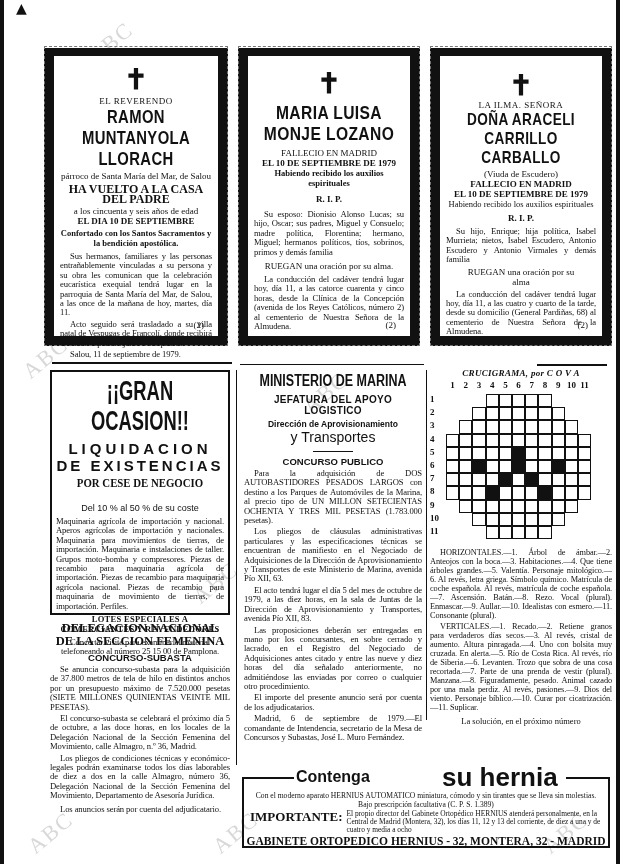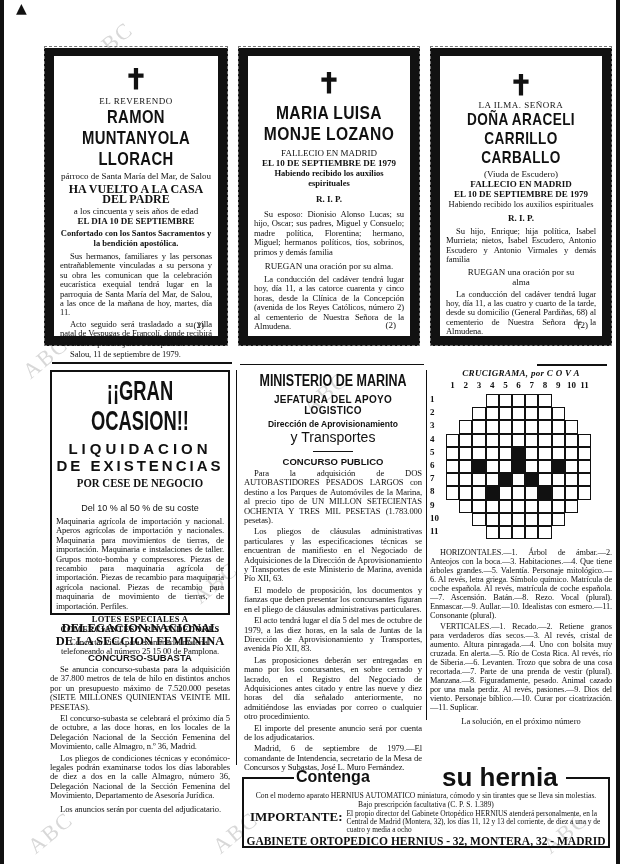--- a/index.html
+++ b/index.html
@@ -133,21 +133,20 @@
 <div class="abs" style="left:244px;top:372px;width:178px;">
   <div class="sans bold center" style="font-size:16px;line-height:18px;transform:scaleX(0.78);margin:0 -20px;">MINISTERIO DE MARINA</div>
   <div class="sans bold center" style="font-size:10px;margin-top:4px;letter-spacing:0.3px;">JEFATURA DEL APOYO LOGISTICO</div>
   <div class="sans center" style="font-size:8.5px;font-weight:bold;margin-top:3px;">Dirección de Aprovisionamiento</div>
   <div class="sans center" style="font-size:14px;">y Transportes</div>
   <div style="width:40px;height:1px;background:#111;margin:6px auto 4px;"></div>
   <div class="sans bold center" style="font-size:9.5px;margin-top:2px;">CONCURSO PUBLICO</div>
   <div class="body-text" style="margin-top:2px;">
     <p>Para la adquisición de DOS AUTOBASTIDORES PESADOS LARGOS con destino a los Parques de Automóviles de la Marina, al precio tipo de UN MILLON SETECIENTAS OCHENTA Y TRES MIL PESETAS (1.783.000 pesetas).</p>
     <p>Los pliegos de cláusulas administrativas particulares y las especificaciones técnicas se encuentran de manifiesto en el Negociado de Adquisiciones de la Dirección de Aprovisionamiento y Transportes de este Ministerio de Marina, avenida Pío XII, 63.</p>
-    <p>El modelo de proposición, los documentos y fianzas que deben presentar los concursantes figuran en el pliego de cláusulas administrativas particulares.</p>
     <p>El acto tendrá lugar el día 5 del mes de octubre de 1979, a las diez horas, en la sala de Juntas de la Dirección de Aprovisionamiento y Transportes, avenida Pío XII, 83.</p>
     <p>Las proposiciones deberán ser entregadas en mano por los concursantes, en sobre cerrado y lacrado, en el Registro del Negociado de Adquisiciones antes citado y entre las nueve y diez horas del día señalado anteriormente, no admitiéndose las enviadas por correo o cualquier otro procedimiento.</p>
     <p>El importe del presente anuncio será por cuenta de los adjudicatarios.</p>
     <p>Madrid, 6 de septiembre de 1979.—El comandante de Intendencia, secretario de la Mesa de Concursos y Subastas, José L. Muro Fernández.</p>
   </div>
 </div>
 
 <div class="abs" style="left:430px;top:368px;width:182px;">
   <div class="serif bold center" style="font-size:9px;font-style:italic;letter-spacing:0.3px;">CRUCIGRAMA, por C O V A</div>
   <div id="cw-cols" style="position:relative;height:12px;margin-top:2px;margin-left:0;">

